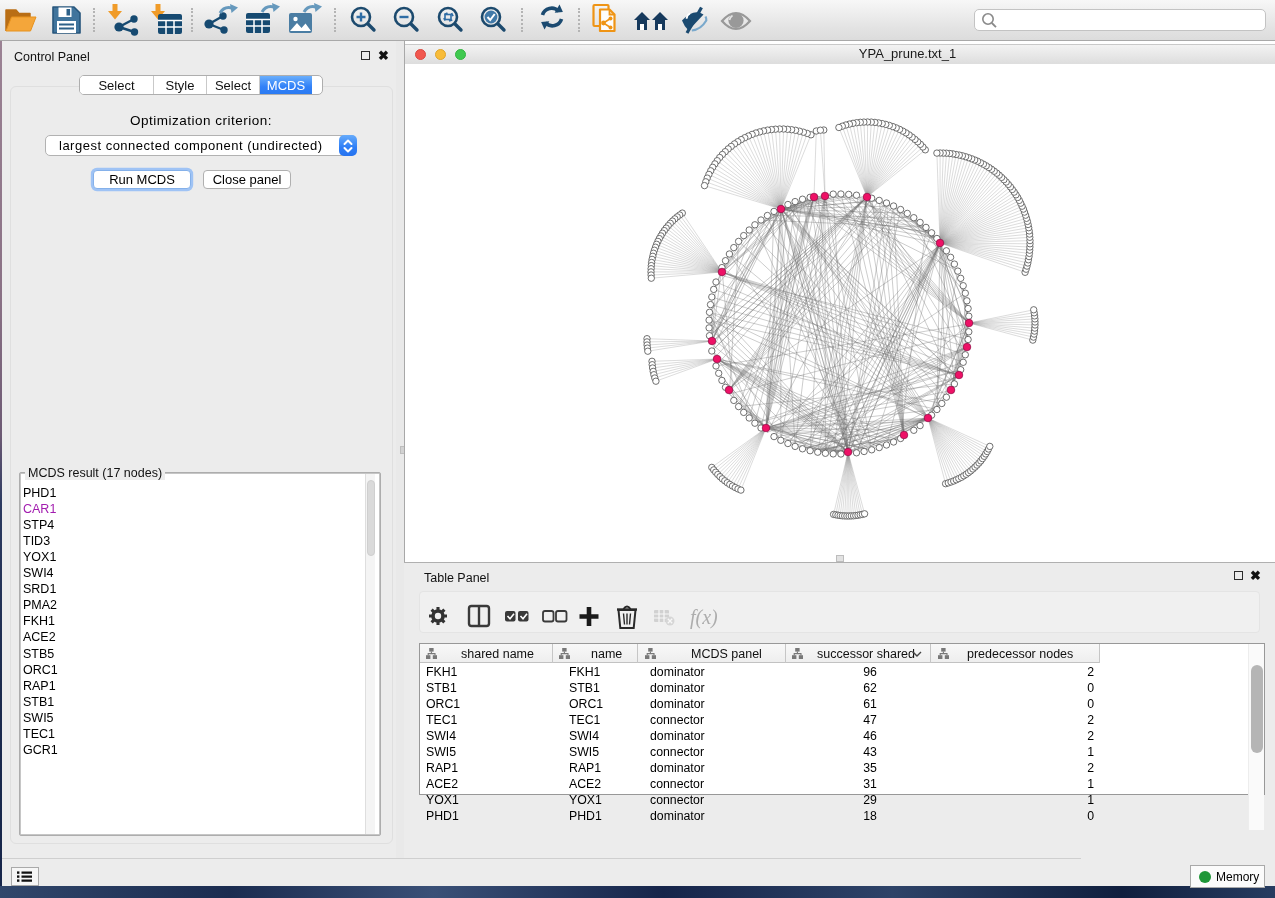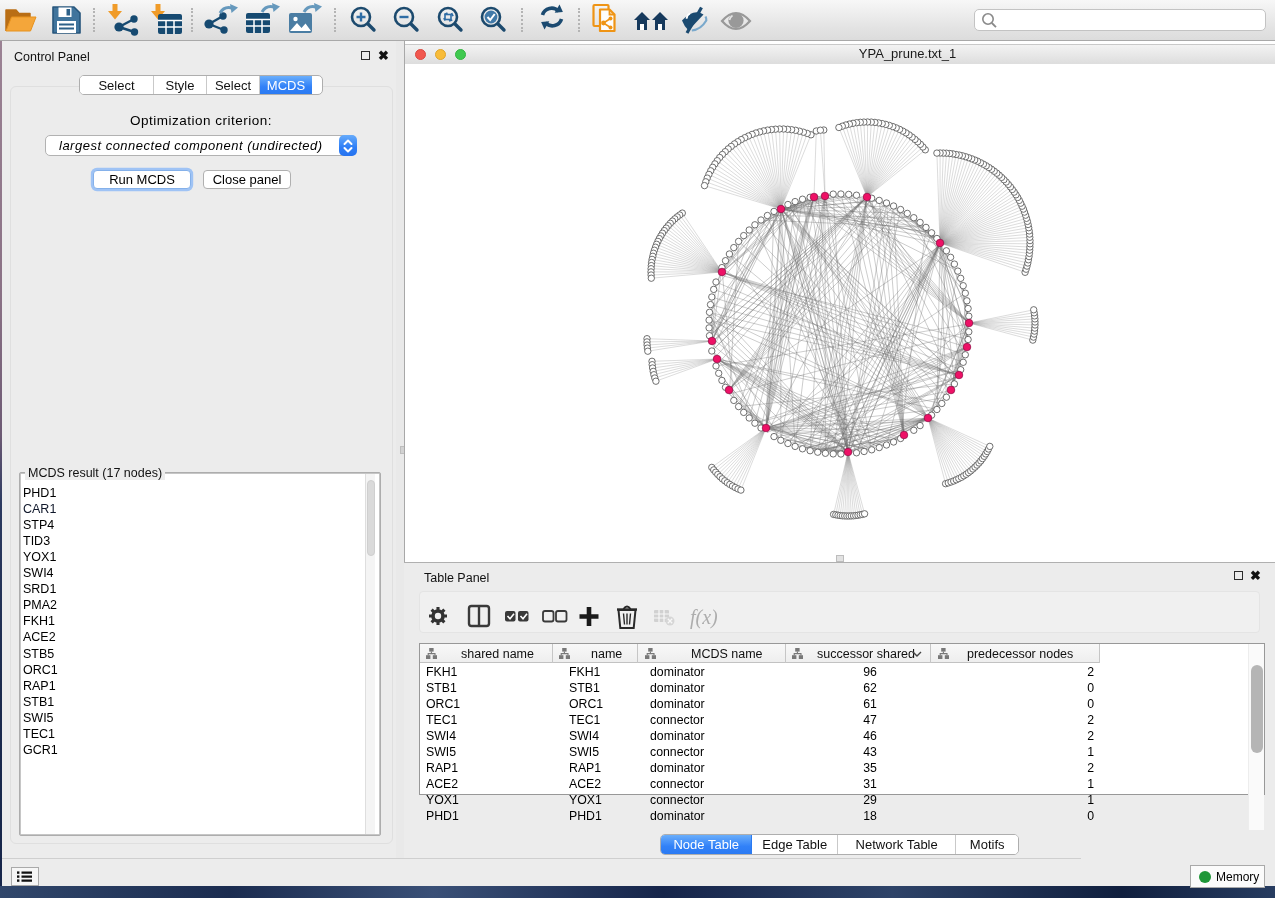--- a/index.html
+++ b/index.html
@@ -19,21 +19,21 @@
 #cpanel { left:2px; top:41px; width:394px; height:821px; background:#ececec; }
 .ptitle { font-size:12.5px; color:#111; }
 .flsq { position:absolute; width:9px; height:9px; border:1.4px solid #2c2c2c; }
 .xmark { position:absolute; font-size:13px; font-weight:bold; color:#111; }
 
 .seg { position:absolute; display:flex; height:20px; border:1px solid #aeaeae; border-radius:5px; background:#fff; overflow:hidden; }
 .seg div { height:100%; display:flex; align-items:center; justify-content:center; font-size:13px; color:#111; border-right:1px solid #c9c9c9; background:#fff; }
 .seg div:last-child { border-right:none; }
 .seg div.sel { background:linear-gradient(#6aaefb,#3181f8 60%,#2b7af2); color:#fff; border-right-color:#2b7af2; }
 
-#dropd { left:43px; top:94px; width:311px; height:21px; background:#fff; border:1px solid #b2b2b2; border-radius:5px; font-size:13px; color:#000; line-height:19px; padding-left:13px; letter-spacing:0.5px;font-style:italic; }
+#dropd { left:43px; top:94px; width:311px; height:21px; background:#fff; border:1px solid #b2b2b2; border-radius:5px; font-size:13px; color:#000; line-height:19px; padding-left:13px; letter-spacing:0.5px; }
 #dropbtn { left:337px; top:94px; width:18px; height:21px; border-radius:5px; background:linear-gradient(#66abfb,#2e7ef6 60%,#2673ef); }
 #dropbtn svg { position:absolute; left:2.5px; top:2.5px; }
 
 .btn { position:absolute; height:19px; background:#fff; border:1px solid #b0b0b0; border-radius:4px; font-size:13px; color:#000; display:flex; align-items:center; justify-content:center; }
 #runbtn { box-shadow:0 0 0 2.2px #9fc3f5; border-color:#85b1ea; }
 
 #fset { left:17px; top:431px; width:362px; height:364px; border:1px solid #adadad; border-radius:2px; }
 #fleg { left:23px; top:425px; padding:0 3px; background:#ececec; font-size:12.5px; color:#111; }
 #flist { left:18px; top:432px; width:360px; height:362px; background:#fff; border:1px solid #c6c6c6; }
 #ftrack { left:363px; top:433px; width:10px; height:360px; background:#f4f4f4; border-left:1px solid #dedede; }
@@ -228,21 +228,21 @@
   </svg>
     </div>
   <div class="btn" id="runbtn" style="left:91px;top:129px;width:98px">Run MCDS</div>
   <div class="btn" style="left:201px;top:129px;width:88px">Close panel</div>
   <div class="abs" id="flist"></div>
   <div class="abs" id="ftrack"></div>
   <div class="abs" id="fthumb"></div>
   <div class="abs" id="fset"></div>
   <div class="abs" id="fleg">MCDS result (17 nodes)</div>
   <div class="abs" style="left:21px;top:444.5px;font-size:12.5px;color:#000">PHD1</div>
-<div class="abs" style="left:21px;top:460.6px;font-size:12.5px;color:#0f172a">CAR1</div>
+<div class="abs" style="left:21px;top:460.6px;font-size:12.5px;color:#a21caf">CAR1</div>
 <div class="abs" style="left:21px;top:476.7px;font-size:12.5px;color:#000">STP4</div>
 <div class="abs" style="left:21px;top:492.8px;font-size:12.5px;color:#000">TID3</div>
 <div class="abs" style="left:21px;top:508.9px;font-size:12.5px;color:#000">YOX1</div>
 <div class="abs" style="left:21px;top:525.0px;font-size:12.5px;color:#000">SWI4</div>
 <div class="abs" style="left:21px;top:541.1px;font-size:12.5px;color:#000">SRD1</div>
 <div class="abs" style="left:21px;top:557.2px;font-size:12.5px;color:#000">PMA2</div>
 <div class="abs" style="left:21px;top:573.3px;font-size:12.5px;color:#000">FKH1</div>
 <div class="abs" style="left:21px;top:589.4px;font-size:12.5px;color:#000">ACE2</div>
 <div class="abs" style="left:21px;top:605.5px;font-size:12.5px;color:#000">STB5</div>
 <div class="abs" style="left:21px;top:621.6px;font-size:12.5px;color:#000">ORC1</div>
@@ -1224,21 +1224,21 @@
         </div>
         <div class="hc" style="left:218px;width:148px">
           <svg width="11" height="11" style="position:absolute;top:4px;left:7px">
             <g fill="#787878">
               <rect x="3.2" y="0" width="4.4" height="3.6"></rect>
               <rect x="0" y="7.2" width="4.4" height="3.8"></rect>
               <rect x="6.8" y="7.2" width="4.4" height="3.8"></rect>
             </g>
             <path d="M5.4 3.6 v2 M2.2 7.2 v-1.6 h6.8 v1.6" stroke="#787878" stroke-width="1.1" fill="none"></path>
           </svg>
-          <span style="left:53px">MCDS name</span>
+          <span style="left:53px">MCDS panel</span>
         </div>
         <div class="hc" style="left:366px;width:145px">
           <svg width="11" height="11" style="position:absolute;top:4px;left:6px">
             <g fill="#787878">
               <rect x="3.2" y="0" width="4.4" height="3.6"></rect>
               <rect x="0" y="7.2" width="4.4" height="3.8"></rect>
               <rect x="6.8" y="7.2" width="4.4" height="3.8"></rect>
             </g>
             <path d="M5.4 3.6 v2 M2.2 7.2 v-1.6 h6.8 v1.6" stroke="#787878" stroke-width="1.1" fill="none"></path>
           </svg>
@@ -1326,26 +1326,20 @@
         <span class="c1">PHD1</span>
         <span class="c2">PHD1</span>
         <span class="c3">dominator</span>
         <span class="c4">18</span>
         <span class="c5">0</span>
       </div>
     <div id="ttrack">
         <div id="tthumb"></div>
       </div>
   </div>
-  <div class="seg" style="left:256px;top:271px;width:359px;height:21px">
-    <div style="width:92px" class="sel">Node Table</div>
-      <div style="width:86px">Edge Table</div>
-      <div style="width:119px">Network Table</div>
-      <div style="width:62px">Motifs</div>
-  </div>
 </div>
 <div class="abs" id="sbar">
   <div id="listbtn"><svg width="26" height="17">
     <g stroke="#111" stroke-width="2.2">
           <path d="M9.5 4.6 h10.5 M9.5 8.6 h10.5 M9.5 12.6 h10.5"></path>
         </g>
     <g fill="#111">
           <rect x="5" y="3.4" width="2.4" height="2.4"></rect>
           <rect x="5" y="7.4" width="2.4" height="2.4"></rect>
           <rect x="5" y="11.4" width="2.4" height="2.4"></rect>

